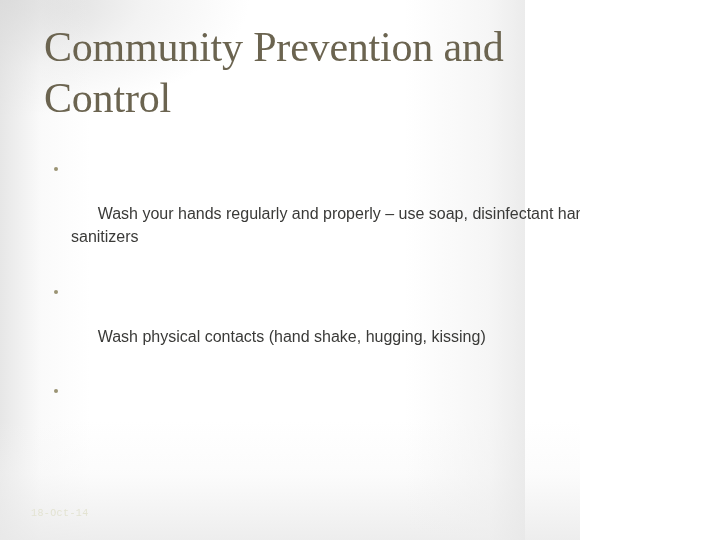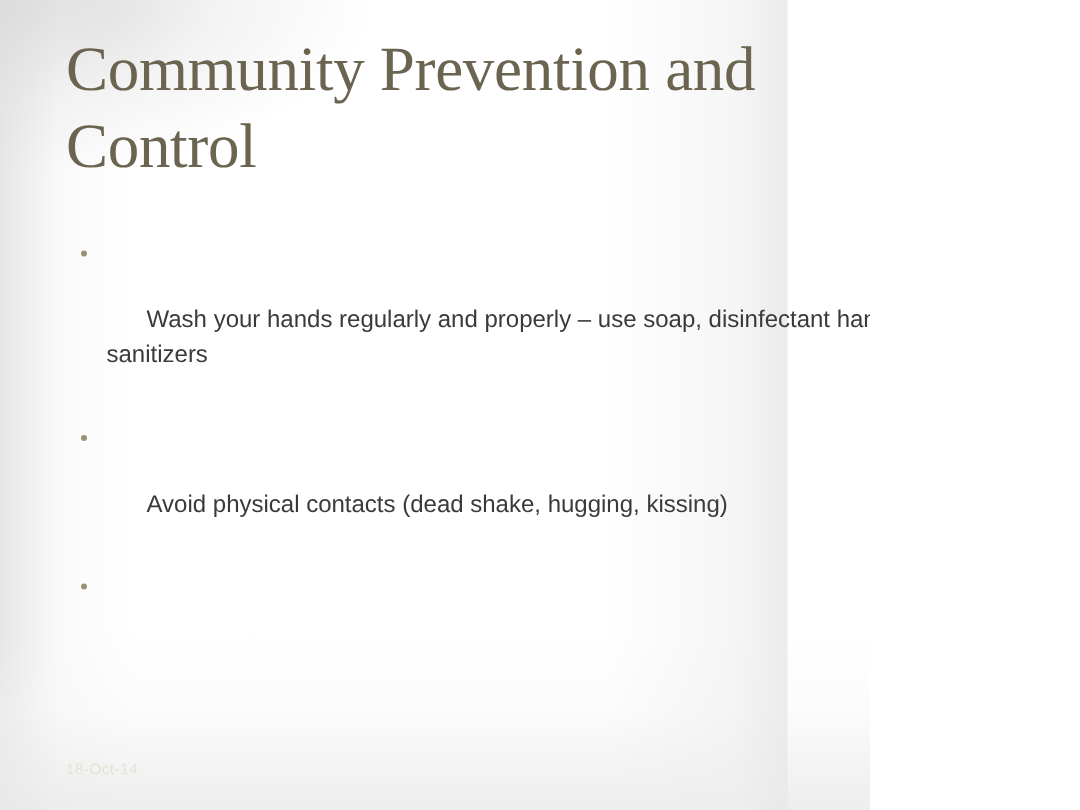--- a/index.html
+++ b/index.html
@@ -124,23 +124,23 @@
     top: 9px;
     width: 4px;
     height: 4px;
     border-radius: 50%;
     background: #9A9373;
   }
 
   
   .footer-date {
     position: absolute;
-    left: 44px;
+    left: 31px;
     top: 508px;
-    font-family: Liberation Sans, sans-serif;
+    font-family: Liberation Mono, monospace;
     font-size: 10px;
     letter-spacing: 0.4px;
     color: #E3E3D2;
   }
   .slide-number {
     position: absolute;
     left: 560px;
     top: 503px;
     width: 84px;
     text-align: center;
@@ -175,21 +175,21 @@
 
   <h1 class="slide-title">Community Prevention and Control</h1>
 
   <ul class="bullet-list">
     <li class="bullet-item">
       <span class="marker"></span>
       <span>Wash your hands regularly and properly – use soap, disinfectant hand sanitizers</span>
     </li>
     <li class="bullet-item">
       <span class="marker"></span>
-      <span>Avoid physical contacts (dead shake, hugging, kissing)</span>
+      <span>Wash physical contacts (hand shake, hugging, kissing)</span>
     </li>
     <li class="bullet-item">
       <span class="marker"></span>
       
     </li>
 
   </ul>
 
   <div class="footer-date">18-Oct-14</div>
 

